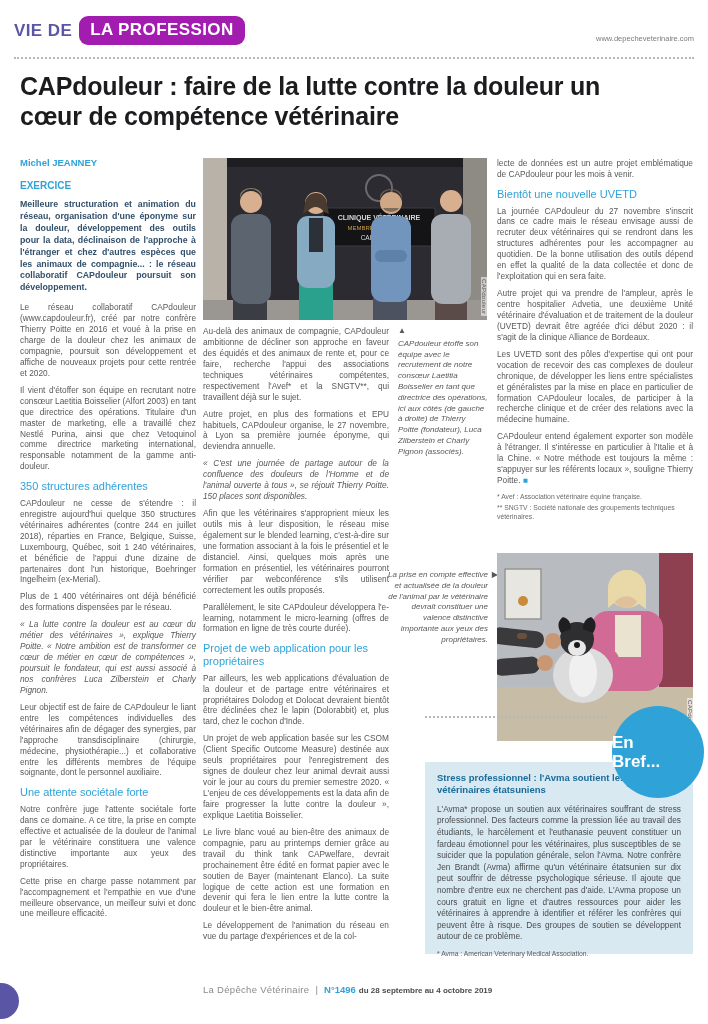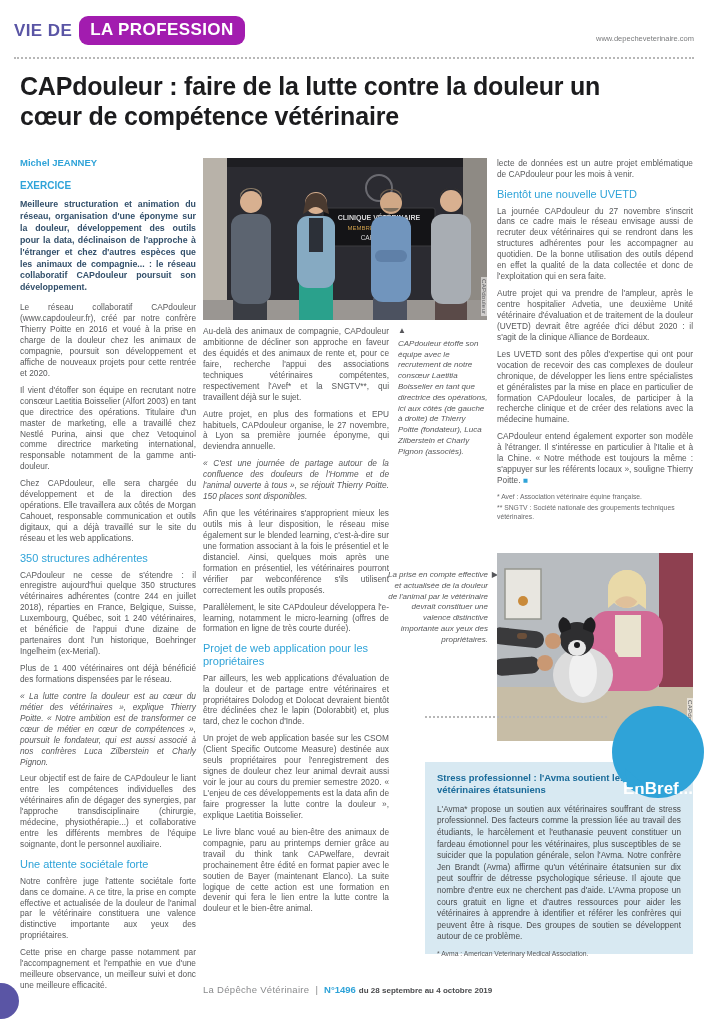--- a/index.html
+++ b/index.html
@@ -60,21 +60,21 @@
     border-top:2px dotted #b7b7b7; }
   .enbref-box { position:absolute; left:425px; top:762px; width:268px; height:192px;
     background:#d8e9f2; padding:10px 12px; box-sizing:border-box; z-index:1; }
   .enbref-heading { font-size:9.5px; font-weight:bold; color:#1a6b9a;
     line-height:1.3; margin:0 0 7px; }
   .enbref-body { font-size:8.3px; color:#4a4b4d; line-height:1.4;
     text-align:justify; margin:0 0 7px; }
   .enbref-footnote { font-size:6.8px; color:#5a5b5d; }
   .enbref-bubble { position:absolute; left:612px; top:706px; width:92px; height:92px;
     background:#2fa3d8; border-radius:50%; z-index:2;
-    display:flex; flex-direction:row; justify-content:center; align-items:flex-end;
+    display:flex; flex-direction:column; justify-content:center; align-items:flex-start;
     color:#fff; font-weight:bold; font-size:17px; line-height:1.12; }
   .enbref-bubble::after { content:""; position:absolute; left:2px; bottom:-2px;
     width:0; height:0; border:13px solid transparent; border-top-color:#2fa3d8;
     transform:rotate(40deg); }
   
   .pagefooter { position:absolute; top:984px; left:203px; font-size:9.5px;
     color:#8a8b8d; letter-spacing:.3px; white-space:nowrap; }
   .footer-sep { color:#8a8b8d; margin:0 3px; }
   .footer-issue { color:#2fa3d8; font-weight:bold; letter-spacing:0; }
   .footer-date { color:#4a4b4d; font-weight:bold; font-size:8px; letter-spacing:0;margin-top:42px; }
@@ -96,21 +96,20 @@
   <div class="rule-top"></div>
 
   <h1 class="title">CAPdouleur : faire de la lutte contre la douleur un cœur de compétence vétérinaire</h1>
   <div class="author">Michel JEANNEY</div>
 
   <div class="col col1">
     <div class="kicker">EXERCICE</div>
     <p class="lead">Meilleure structuration et animation du réseau, organisation d'une éponyme sur la douleur, développement des outils pour la data, déclinaison de l'approche à l'étranger et chez d'autres espèces que les animaux de compagnie... : le réseau collaboratif CAPdouleur poursuit son développement.</p>
     <p class="body">Le réseau collaboratif CAPdouleur (www.capdouleur.fr), créé par notre confrère Thierry Poitte en 2016 et voué à la prise en charge de la douleur chez les animaux de compagnie, poursuit son développement et affiche de nouveaux projets pour cette rentrée et 2020.</p>
     <p class="body">Il vient d'étoffer son équipe en recrutant notre consœur Laetitia Boisselier (Alfort 2003) en tant que directrice des opérations. Titulaire d'un master de marketing, elle a travaillé chez Nestlé Purina, ainsi que chez Vetoquinol comme directrice marketing international, responsable notamment de la gamme anti-douleur.</p>
-    <p class="body">Chez CAPdouleur, elle sera chargée du développement et de la direction des opérations. Elle travaillera aux côtés de Morgan Cahouet, responsable communication et outils digitaux, qui a déjà travaillé sur le site du réseau et les web applications.</p>
     <h3 class="subhead">350 structures adhérentes</h3>
     <p class="body">CAPdouleur ne cesse de s'étendre : il enregistre aujourd'hui quelque 350 structures vétérinaires adhérentes (contre 244 en juillet 2018), réparties en France, Belgique, Suisse, Luxembourg, Québec, soit 1 240 vétérinaires, et bénéficie de l'appui d'une dizaine de partenaires dont l'un historique, Boehringer Ingelheim (ex-Merial).</p>
     <p class="body">Plus de 1 400 vétérinaires ont déjà bénéficié des formations dispensées par le réseau.</p>
     <p class="body quote">« La lutte contre la douleur est au cœur du métier des vétérinaires », explique Thierry Poitte. « Notre ambition est de transformer ce cœur de métier en cœur de compétences », poursuit le fondateur, qui est aussi associé à nos confrères Luca Zilberstein et Charly Pignon.</p>
     <p class="body">Leur objectif est de faire de CAPdouleur le liant entre les compétences individuelles des vétérinaires afin de dégager des synergies, par l'approche transdisciplinaire (chirurgie, médecine, physiothérapie...) et collaborative entre les différents membres de l'équipe soignante, dont le personnel auxiliaire.</p>
     <h3 class="subhead">Une attente sociétale forte</h3>
     <p class="body">Notre confrère juge l'attente sociétale forte dans ce domaine. A ce titre, la prise en compte effective et actualisée de la douleur de l'animal par le vétérinaire constituera une valence distinctive importante aux yeux des propriétaires.</p>
     <p class="body">Cette prise en charge passe notamment par l'accompagnement et l'empathie en vue d'une meilleure observance, un meilleur suivi et donc une meilleure efficacité.</p>
   </div>
 
@@ -162,20 +161,21 @@
   <div class="col col2">
     <p class="body">Au-delà des animaux de compagnie, CAPdouleur ambitionne de décliner son approche en faveur des équidés et des animaux de rente et, pour ce faire, recherche l'appui des associations techniques vétérinaires compétentes, respectivement l'Avef* et la SNGTV**, qui travaillent déjà sur le sujet.</p>
     <p class="body">Autre projet, en plus des formations et EPU habituels, CAPdouleur organise, le 27 novembre, à Lyon sa première journée éponyme, qui deviendra annuelle.</p>
     <p class="body quote">« C'est une journée de partage autour de la confluence des douleurs de l'Homme et de l'animal ouverte à tous », se réjouit Thierry Poitte. 150 places sont disponibles.</p>
     <p class="body">Afin que les vétérinaires s'approprient mieux les outils mis à leur disposition, le réseau mise également sur le blended learning, c'est-à-dire sur une formation associant à la fois le présentiel et le distanciel. Ainsi, quelques mois après une formation en présentiel, les vétérinaires pourront vérifier par webconférence s'ils utilisent correctement les outils proposés.</p>
     <p class="body">Parallèlement, le site CAPdouleur développera l'e-learning, notamment le micro-learning (offres de formation en ligne de très courte durée).</p>
     <h3 class="subhead">Projet de web application pour les propriétaires</h3>
     <p class="body">Par ailleurs, les web applications d'évaluation de la douleur et de partage entre vétérinaires et propriétaires Dolodog et Dolocat devraient bientôt être déclinées chez le lapin (Dolorabbit) et, plus tard, chez le cochon d'Inde.</p>
     <p class="body">Un projet de web application basée sur les CSOM (Client Specific Outcome Measure) destinée aux seuls propriétaires pour l'enregistrement des signes de douleur chez leur animal devrait aussi voir le jour au cours du premier semestre 2020. « L'enjeu de ces développements est la data afin de faire progresser la lutte contre la douleur », explique Laetitia Boisselier.</p>
     <p class="body">Le livre blanc voué au bien-être des animaux de compagnie, paru au printemps dernier grâce au travail du think tank CAPwelfare, devrait prochainement être édité en format papier avec le soutien de Bayer (maintenant Elanco). La suite logique de cette action est une formation en devenir qui fera le lien entre la lutte contre la douleur et le bien-être animal.</p>
+    <p class="body">Le développement de l'animation du réseau en vue du partage d'expériences et de la col-</p>
   </div>
 
   <div class="caption caption2">
     <span class="cap-marker-right">▶</span>
     <span>La prise en compte effective et actualisée de la douleur de l'animal par le vétérinaire devrait constituer une valence distinctive importante aux yeux des propriétaires.</span>
   </div>
 
   <div class="col col3">
     <p class="body">lecte de données est un autre projet emblématique de CAPdouleur pour les mois à venir.</p>
     <h3 class="subhead">Bientôt une nouvelle UVETD</h3>

